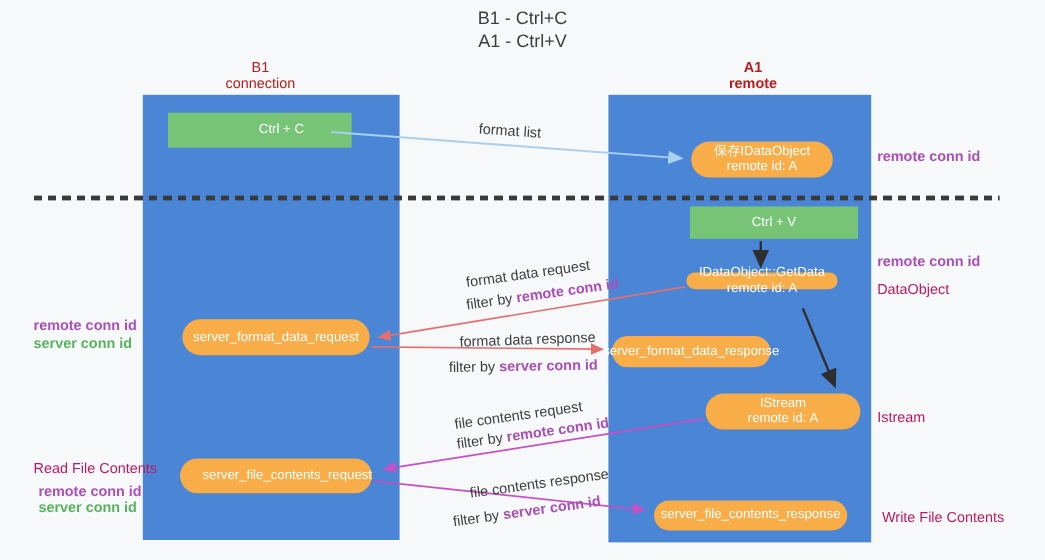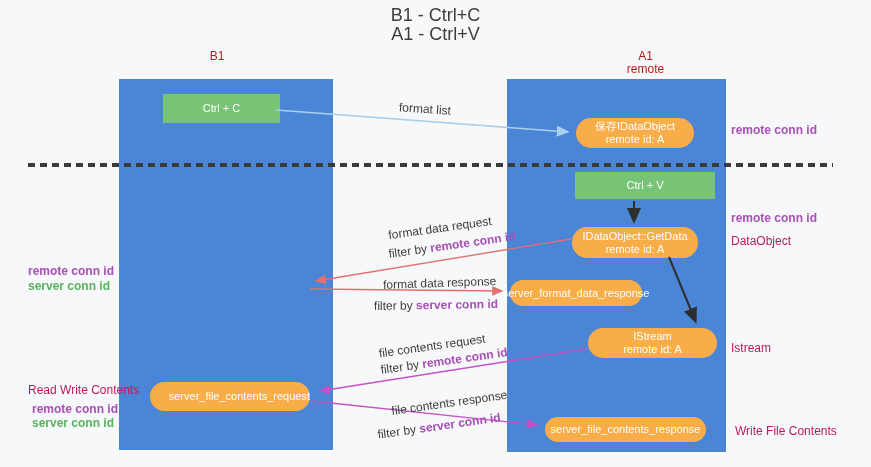--- a/index.html
+++ b/index.html
@@ -10,21 +10,21 @@
   #stage{
     position:relative;
     width:871px;height:467px;
     background:#f7f8f9;
     overflow:hidden;
   }
   .abs{position:absolute;}
   .title{
     left:0;right:0;top:6px;
     text-align:center;
-    color:#3d3d3d;font-size:18px;line-height:19px;
+    color:#3d3d3d;font-size:15px;line-height:19px;
   }
   .lane-header{
     text-align:center;color:#b91c1c;font-size:12px;line-height:13px;
   }
   .lane{
     background:#4a85d6;
     box-shadow:0 1px 0 rgba(255,255,255,.6);
   }
   .node{
     display:flex;flex-direction:column;align-items:center;justify-content:center;
@@ -52,49 +52,53 @@
 
 <div id="stage">
 
   <div class="abs title">
     <div>B1 - Ctrl+C</div>
     <div>A1 - Ctrl+V</div>
   </div>
 
   <div class="abs lane-header" style="left:110px;top:50px;width:214px;">
     <div>B1</div>
+    <div>connection</div>
   </div>
-  <div class="abs lane-header" style="left:536px;top:50px;width:219px;">
+  <div class="abs lane-header" style="left:518px;top:50px;width:219px;font-weight:bold;">
     <div>A1</div>
     <div>remote</div>
   </div>
 
   <div class="abs lane" style="left:119px;top:79px;width:214px;height:371px;"></div>
   <div class="abs lane" style="left:507px;top:79px;width:219px;height:373px;"></div>
 
   <div class="abs dashed-line" style="left:28px;top:163px;width:805px;"></div>
 
-  <div class="abs node green" style="left:163px;top:94px;width:117px;height:29px;">
+  <div class="abs node green" style="left:140px;top:94px;width:117px;height:29px;padding-left:36px;">
     <div>Ctrl + C</div>
   </div>
 
   <div class="abs node orange" style="left:576px;top:118px;width:118px;height:30px;">
     <div>保存IDataObject</div>
     <div>remote id: A</div>
   </div>
 
   <div class="abs node green" style="left:575px;top:172px;width:140px;height:27px;">
     <div>Ctrl + V</div>
   </div>
 
-  <div class="abs node orange" style="left:572px;top:227px;width:126px;height:31px;">
+  <div class="abs node orange" style="left:572px;top:227px;width:126px;height:14px;">
     <div>IDataObject::GetData</div>
     <div>remote id: A</div>
   </div>
 
+  <div class="abs node orange" style="left:152px;top:266px;width:156px;height:30px;">
+    <div>server_format_data_request</div>
+  </div>
 
   <div class="abs node orange" style="left:510px;top:280px;width:132px;height:26px;">
     <div>server_format_data_response</div>
   </div>
 
   <div class="abs node orange" style="left:588px;top:328px;width:129px;height:30px;">
     <div>IStream</div>
     <div>remote id: A</div>
   </div>
 
@@ -139,21 +143,21 @@
   <div class="abs filter-label" style="left:374px;top:298px;transform:rotate(-1deg);"><span>filter by </span><span class="purple">server conn id</span></div>
 
   <div class="abs arrow-label" style="left:378px;top:339px;width:108px;transform:rotate(-8deg);">file contents request</div>
   <div class="abs filter-label" style="left:380px;top:354px;transform:rotate(-8deg);"><span>filter by </span><span class="purple">remote conn id</span></div>
 
   <div class="abs arrow-label" style="left:391px;top:396px;width:114px;transform:rotate(-8deg);">file contents response</div>
   <div class="abs filter-label" style="left:377px;top:419px;transform:rotate(-8deg);"><span>filter by </span><span class="purple">server conn id</span></div>
 
   <div class="abs side-note purple" style="left:28px;top:264px;">remote conn id</div>
   <div class="abs side-note green-txt" style="left:28px;top:279px;">server conn id</div>
-  <div class="abs side-note dark" style="left:28px;top:383px;">Read Write Contents</div>
+  <div class="abs side-note dark" style="left:28px;top:383px;">Read File Contents</div>
   <div class="abs side-note purple" style="left:32px;top:402px;">remote conn id</div>
   <div class="abs side-note green-txt" style="left:32px;top:416px;">server conn id</div>
 
   <div class="abs side-note purple" style="left:731px;top:123px;">remote conn id</div>
   <div class="abs side-note purple" style="left:731px;top:211px;">remote conn id</div>
   <div class="abs side-note dark" style="left:731px;top:234px;">DataObject</div>
   <div class="abs side-note dark" style="left:731px;top:341px;">Istream</div>
   <div class="abs side-note dark" style="left:735px;top:424px;">Write File Contents</div>
 
 </div>

